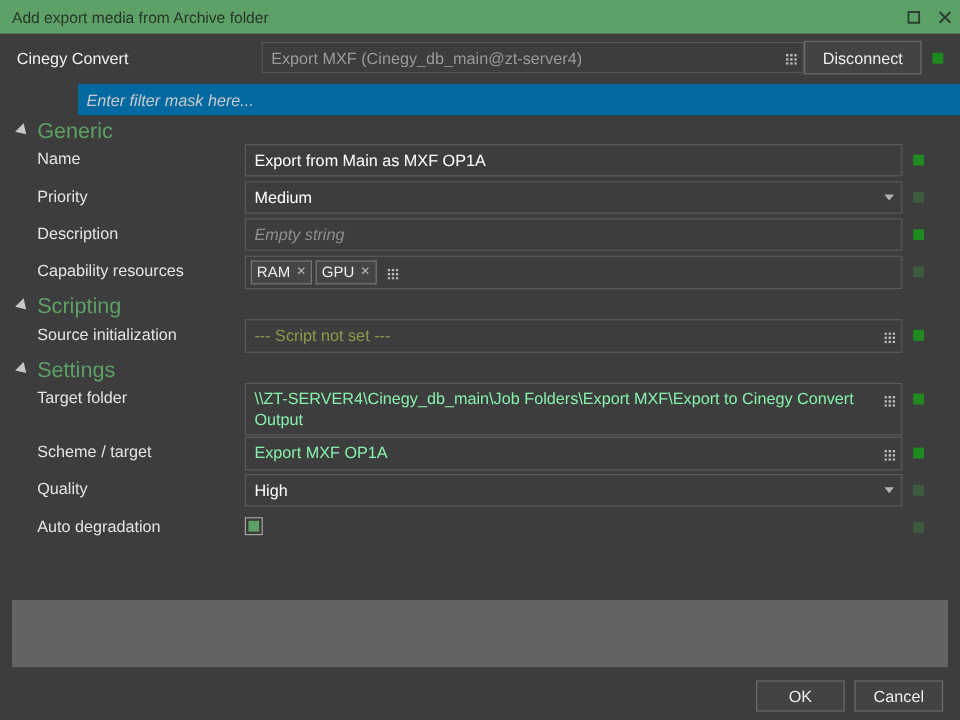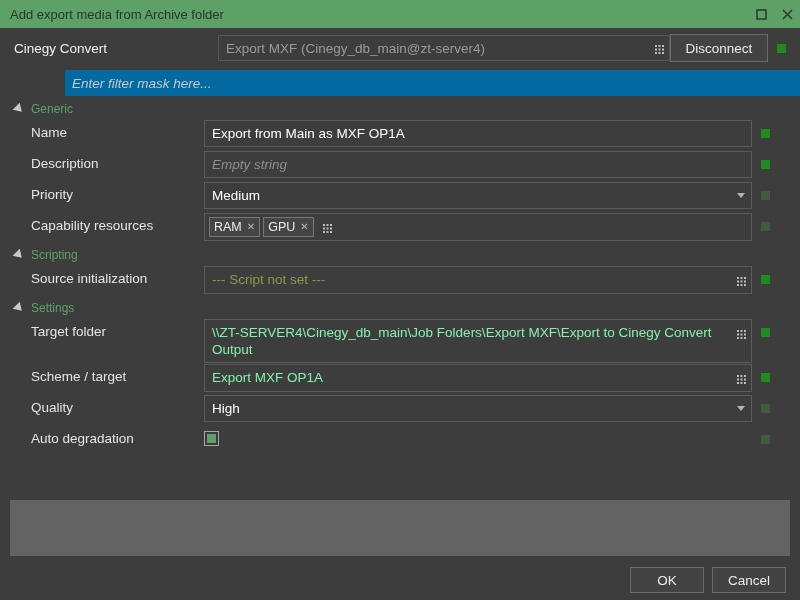--- a/index.html
+++ b/index.html
@@ -56,21 +56,21 @@
     font-family:"Liberation Sans","DejaVu Sans",sans-serif;
     font-size:13.5px;font-style:italic;color:#c9c9c9;padding-left:7px;
   }
   .filterbar input::placeholder{color:#c9c9c9;font-style:italic;opacity:1;}
   .search-icon{width:26px;display:flex;align-items:center;justify-content:center;}
 
   
   .form{position:absolute;left:0;top:98px;width:800px;}
   .section-hdr{
     display:flex;align-items:center;height:22px;padding-left:14px;
-    color:#5da167;font-size:12px;
+    color:#5da167;font-size:18px;
   }
   .tri{
     width:0;height:0;margin-right:7px;
     border-left:5px solid transparent;border-right:5px solid transparent;
     border-top:8px solid #c8c8c8;
     transform:rotate(-45deg);
   }
   .row{display:flex;align-items:flex-start;min-height:30px;margin-bottom:1px;border-radius:13px;}
   .row .lbl{
     width:204px;padding-left:31px;box-sizing:border-box;
@@ -197,39 +197,39 @@
       <div class="row">
         <div class="lbl">Name</div>
         <div class="ctl">
           <div class="field">
             <div class="txt value">Export from Main as MXF OP1A</div>
           </div>
         </div>
         <div class="dot"></div>
       </div>
       <div class="row">
-        <div class="lbl">Description</div>
-        <div class="ctl">
-          <div class="field">
-            <div class="txt placeholder">Empty string</div>
-          </div>
-        </div>
-        <div class="dot"></div>
-      </div>
-      <div class="row">
         <div class="lbl">Priority</div>
         <div class="ctl">
           <div class="field">
             <div class="txt value">Medium</div>
             <div class="caret">
               <i></i>
             </div>
           </div>
         </div>
         <div class="dot dim"></div>
+      </div>
+      <div class="row">
+        <div class="lbl">Description</div>
+        <div class="ctl">
+          <div class="field">
+            <div class="txt placeholder">Empty string</div>
+          </div>
+        </div>
+        <div class="dot"></div>
       </div>
       <div class="row">
         <div class="lbl">Capability resources</div>
         <div class="ctl">
           <div class="field">
             <div class="tags">
               <span class="tag">
                 <span>RAM</span>
                 <span class="x">✕</span>
               </span>

